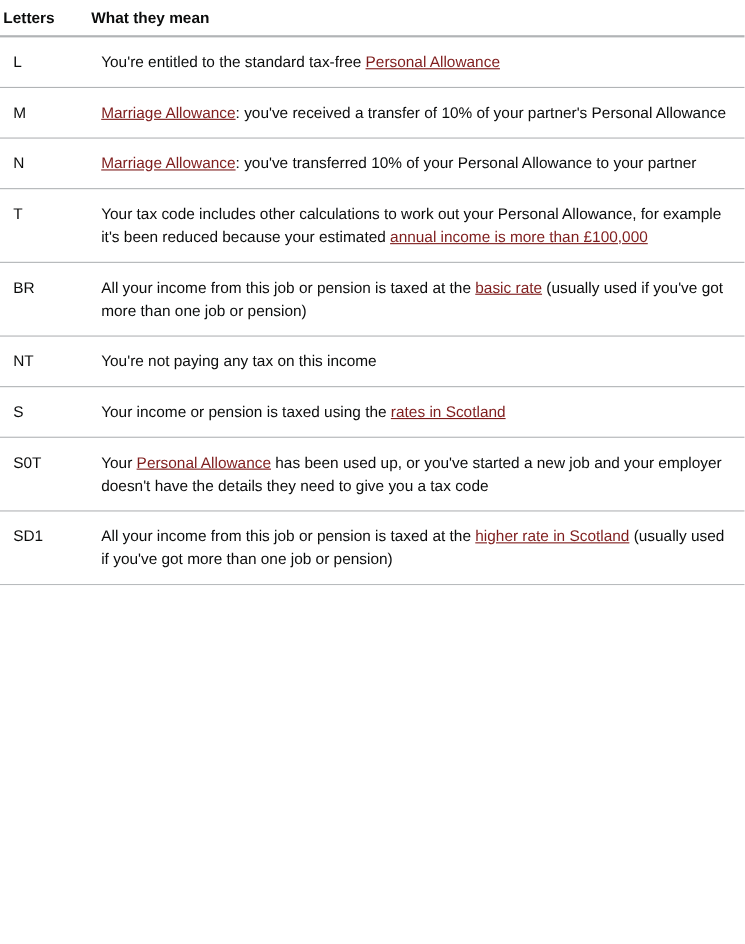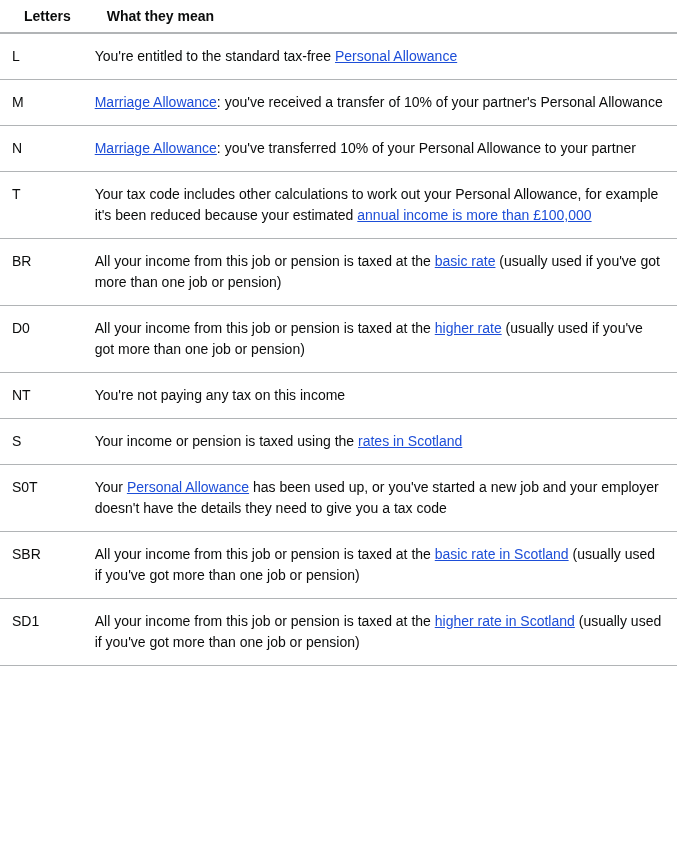--- a/index.html
+++ b/index.html
@@ -9,42 +9,42 @@
       color: #0b0c0c;
       background: #fff;
       padding: 0;
     }
     table {
       width: 100%;
       border-collapse: collapse;
     }
     thead tr th {
       text-align: left;
-      padding: 8px 12px 8px 24px;
+      padding: 8px 12px 8px 3px;
       font-weight: bold;
       font-size: 14px;
       border-bottom: 2px solid #b1b4b6;
       vertical-align: bottom;
     }
     thead tr th:first-child {
       width: 80px;
     }
     tbody tr td {
       padding: 12px 12px 12px 12px;
       vertical-align: top;
       border-bottom: 1px solid #b1b4b6;
       font-size: 14px;
       line-height: 1.5;
     }
     tbody tr td:first-child {
       font-weight: normal;
       width: 80px;
     }
     a {
-      color: #1d4ed8;
+      color: #7f1d1d;
       text-decoration: underline;
     }
   </style>
 </head>
 <body>
 
 <table>
   <thead>
     <tr>
       <th>Letters</th>
@@ -66,37 +66,29 @@
       </tr>
       <tr>
         <td>T</td>
         <td><span>Your tax code includes other calculations to work out your Personal Allowance, for example it's been reduced because your estimated </span><a href="#">annual income is more than £100,000</a></td>
       </tr>
       <tr>
         <td>BR</td>
         <td><span>All your income from this job or pension is taxed at the </span><a href="#">basic rate</a><span> (usually used if you've got more than one job or pension)</span></td>
       </tr>
       <tr>
-        <td>D0</td>
-        <td><span>All your income from this job or pension is taxed at the </span><a href="#">higher rate</a><span> (usually used if you've got more than one job or pension)</span></td>
-      </tr>
-      <tr>
         <td>NT</td>
         <td><span>You're not paying any tax on this income</span></td>
       </tr>
       <tr>
         <td>S</td>
         <td><span>Your income or pension is taxed using the </span><a href="#">rates in Scotland</a></td>
       </tr>
       <tr>
         <td>S0T</td>
         <td><span>Your </span><a href="#">Personal Allowance</a><span> has been used up, or you've started a new job and your employer doesn't have the details they need to give you a tax code</span></td>
       </tr>
       <tr>
-        <td>SBR</td>
-        <td><span>All your income from this job or pension is taxed at the </span><a href="#">basic rate in Scotland</a><span> (usually used if you've got more than one job or pension)</span></td>
-      </tr>
-      <tr>
         <td>SD1</td>
         <td><span>All your income from this job or pension is taxed at the </span><a href="#">higher rate in Scotland</a><span> (usually used if you've got more than one job or pension)</span></td>
       </tr>
     </tbody>
 </table>
 
 </body></html>

